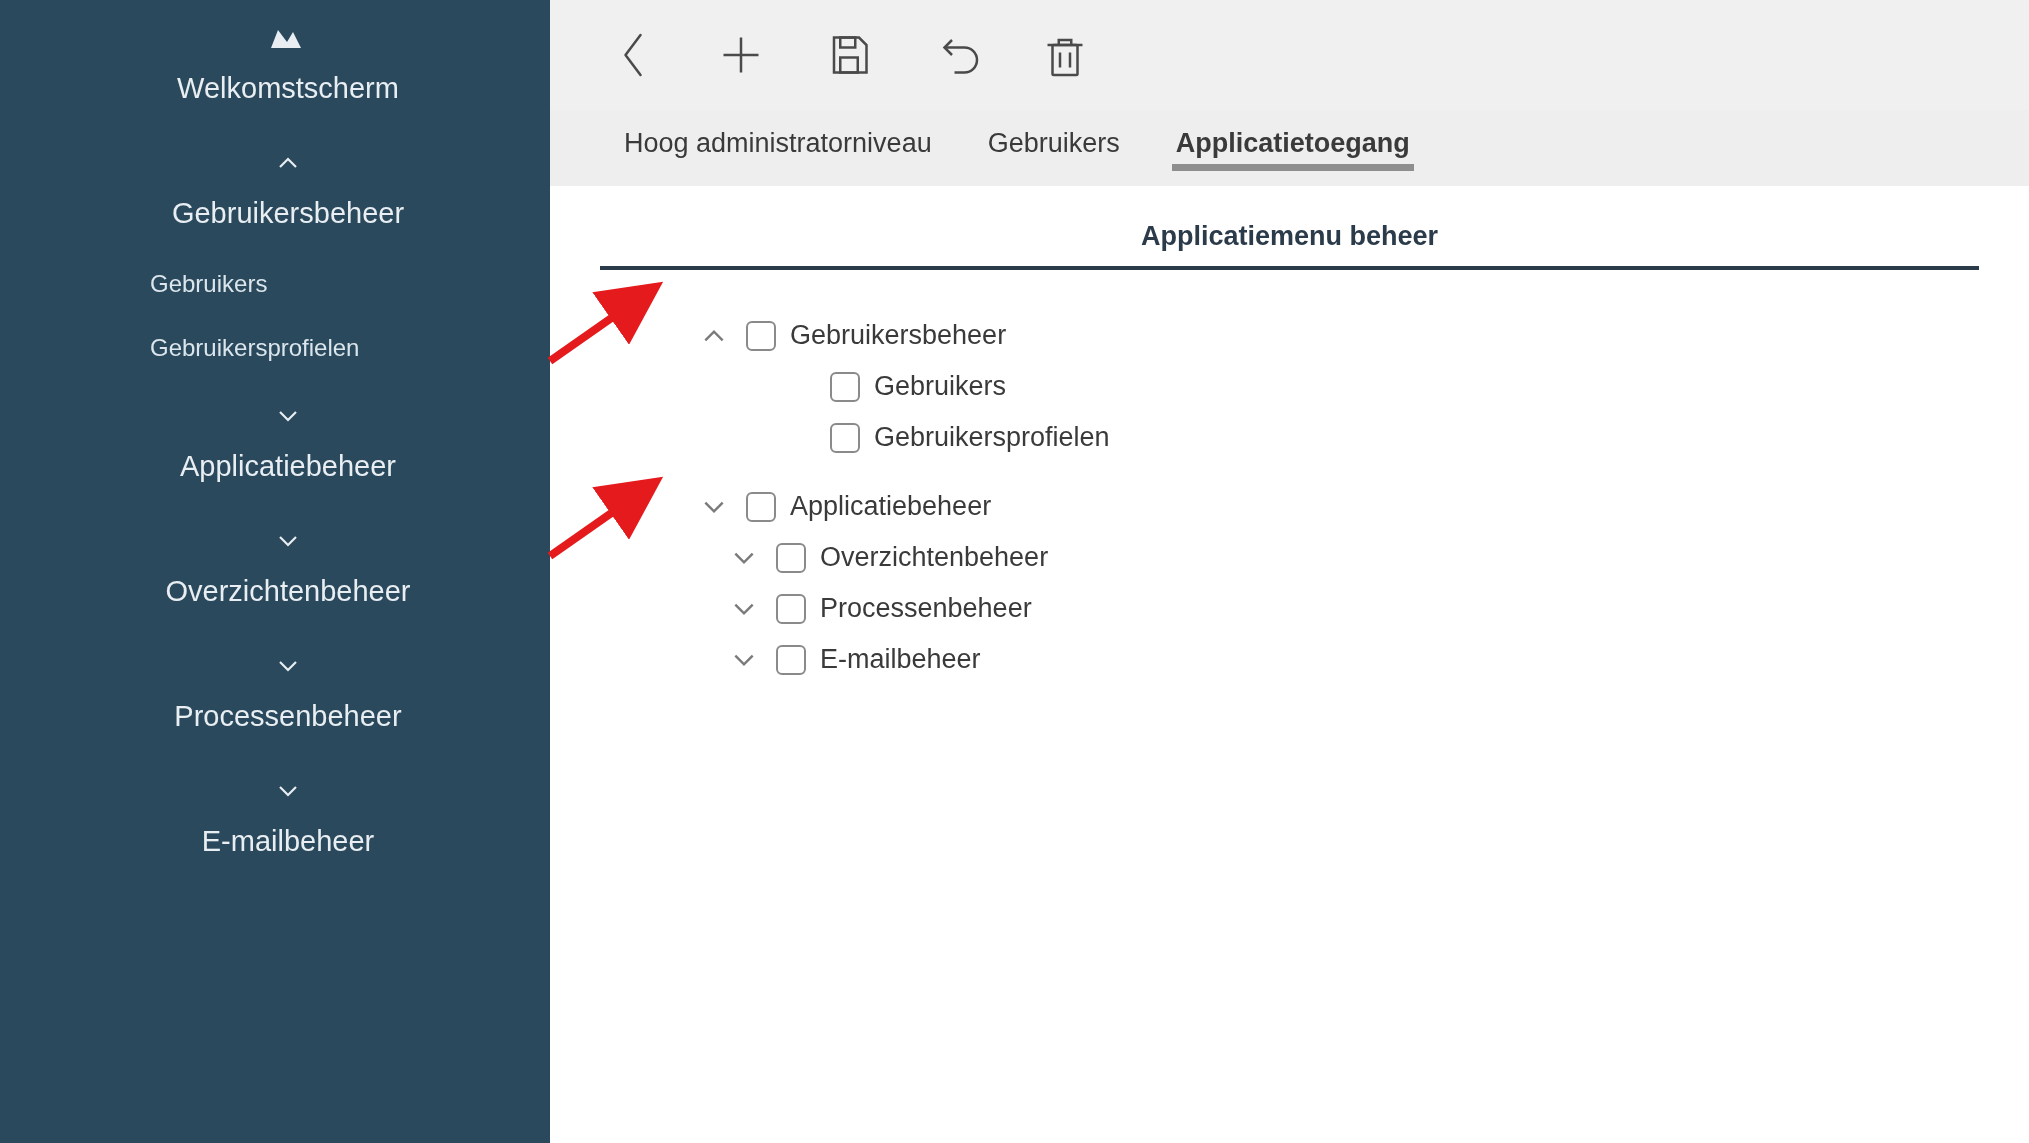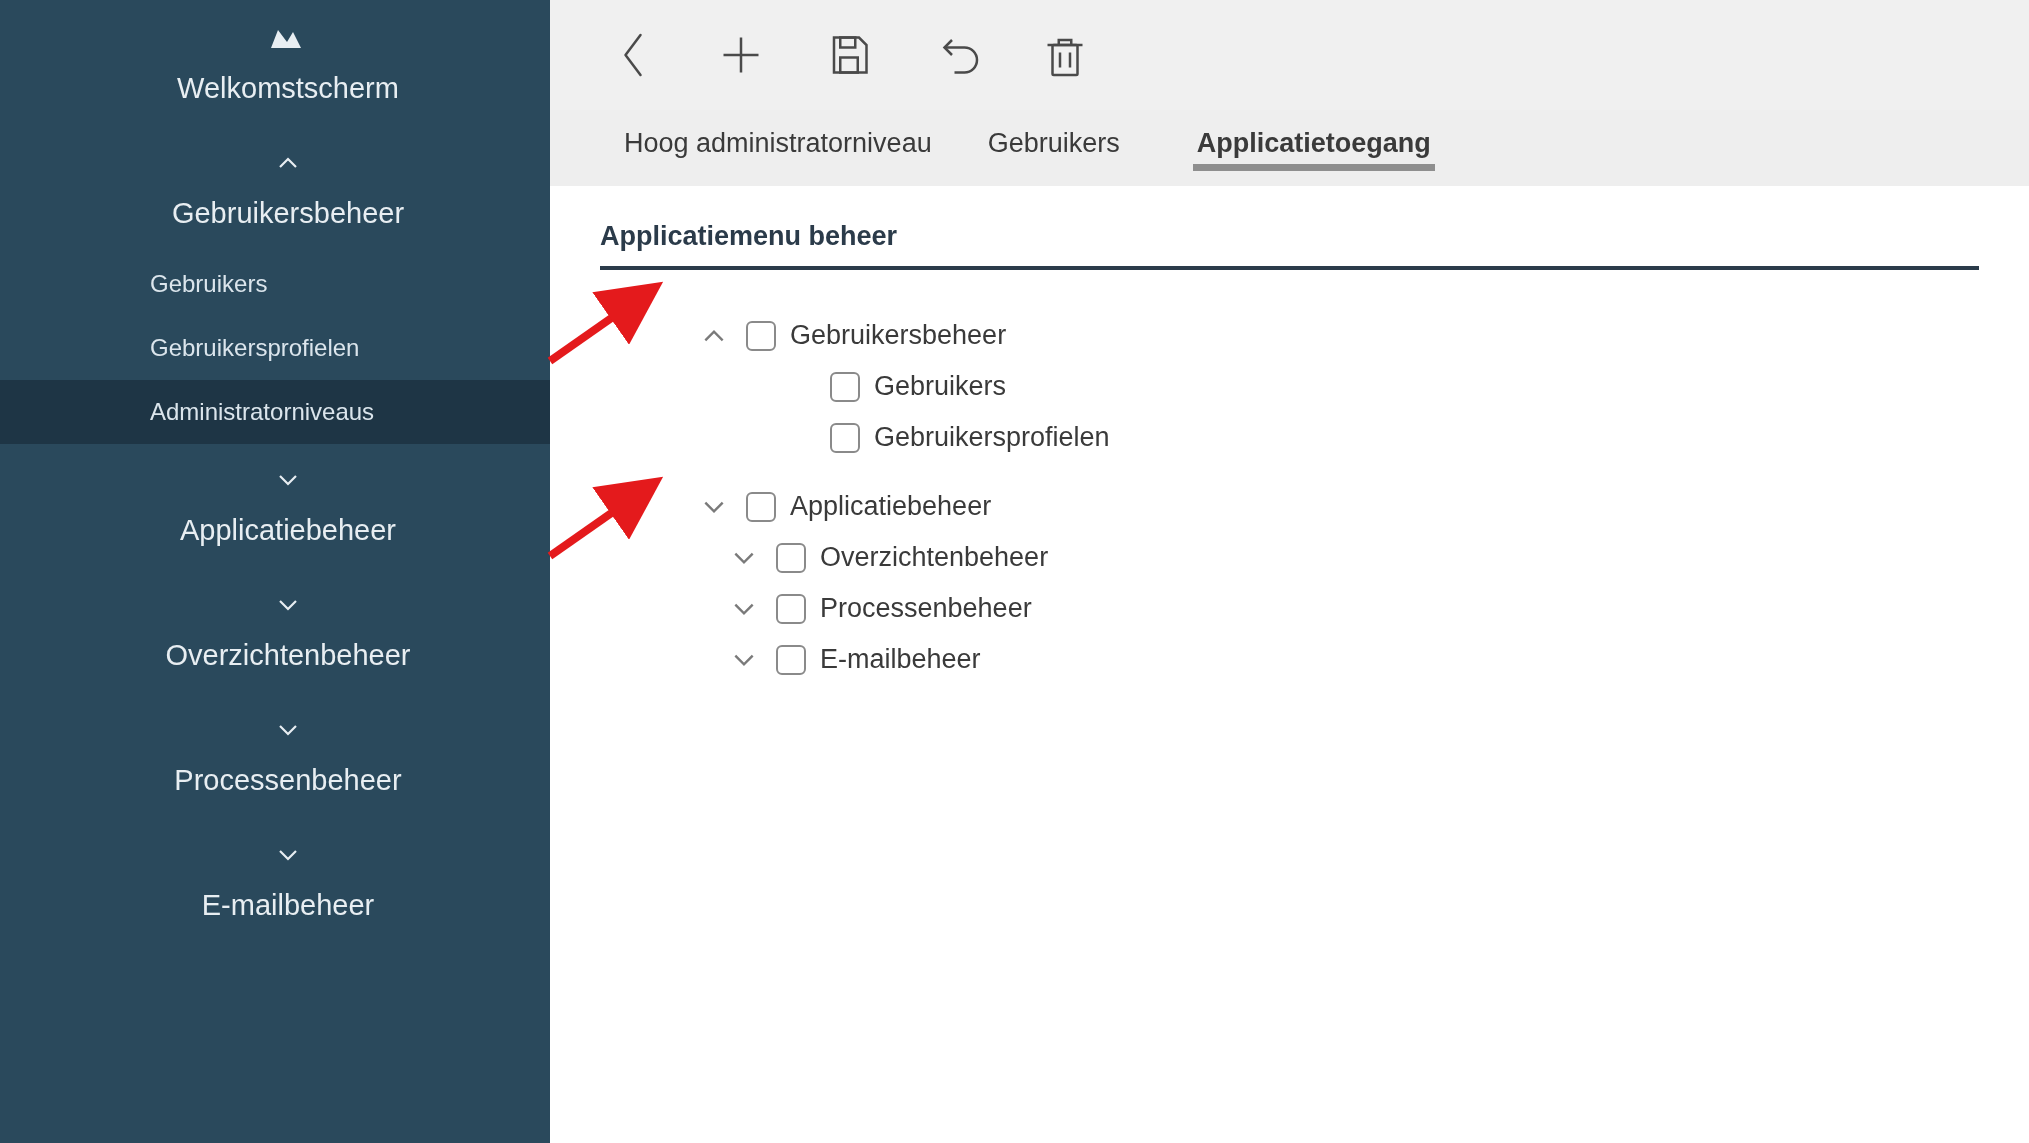--- a/index.html
+++ b/index.html
@@ -75,36 +75,37 @@
     height: 76px;
     background: #eeeeee;
     display: flex;
     align-items: flex-start;
     gap: 48px;
     padding-left: 70px;
     font-size: 27px;
     color: #3a3a3a;
   }
   .tab { position: relative; padding: 18px 4px; cursor: pointer; }
-  .tab.active { font-weight: 700; margin-left: 21px; }
+  .tab.active { font-weight: 700; }
   .tab.active::after {
     content: "";
     position: absolute;
     left: 0; right: 0; bottom: 6px;
     height: 7px;
     background: #8e8e8e;
   }
 
   .content { padding: 35px 50px 30px 50px; }
   .section-title {
     font-size: 27px;
     font-weight: 700;
     padding-bottom: 14px;
     border-bottom: 4px solid #2b3b4a;
     margin-bottom: 40px;
+    text-align: center;
   }
 
   .tree { font-size: 27px; color: #3a3a3a; }
   .tree-row {
     display: flex; align-items: center; gap: 14px;
     padding: 10px 0;
   }
   .tree-row .caret { width: 28px; height: 28px; display:inline-flex; align-items:center; justify-content:center; margin-right: 4px; }
   .tree-row .caret svg { width: 26px; height: 26px; stroke: #7a7a7a; stroke-width: 2.2; fill: none; }
   .tree-row .chk {
@@ -153,23 +154,20 @@
           <polyline points="4,16 12,8 20,16"></polyline>
         </svg>
     </span>
     <span>Gebruikersbeheer</span>
   </div>
   <div class="nav-sub">
     <span>Gebruikers</span>
   </div>
   <div class="nav-sub">
     <span>Gebruikersprofielen</span>
-  </div>
-  <div class="nav-sub active">
-    <span>Administratorniveaus</span>
   </div>
 
   <div class="nav-item">
     <span class="nav-caret">
       <svg viewBox="0 0 24 24">
           <polyline points="4,8 12,16 20,8"></polyline>
         </svg>
     </span>
     <span>Applicatiebeheer</span>
   </div>

